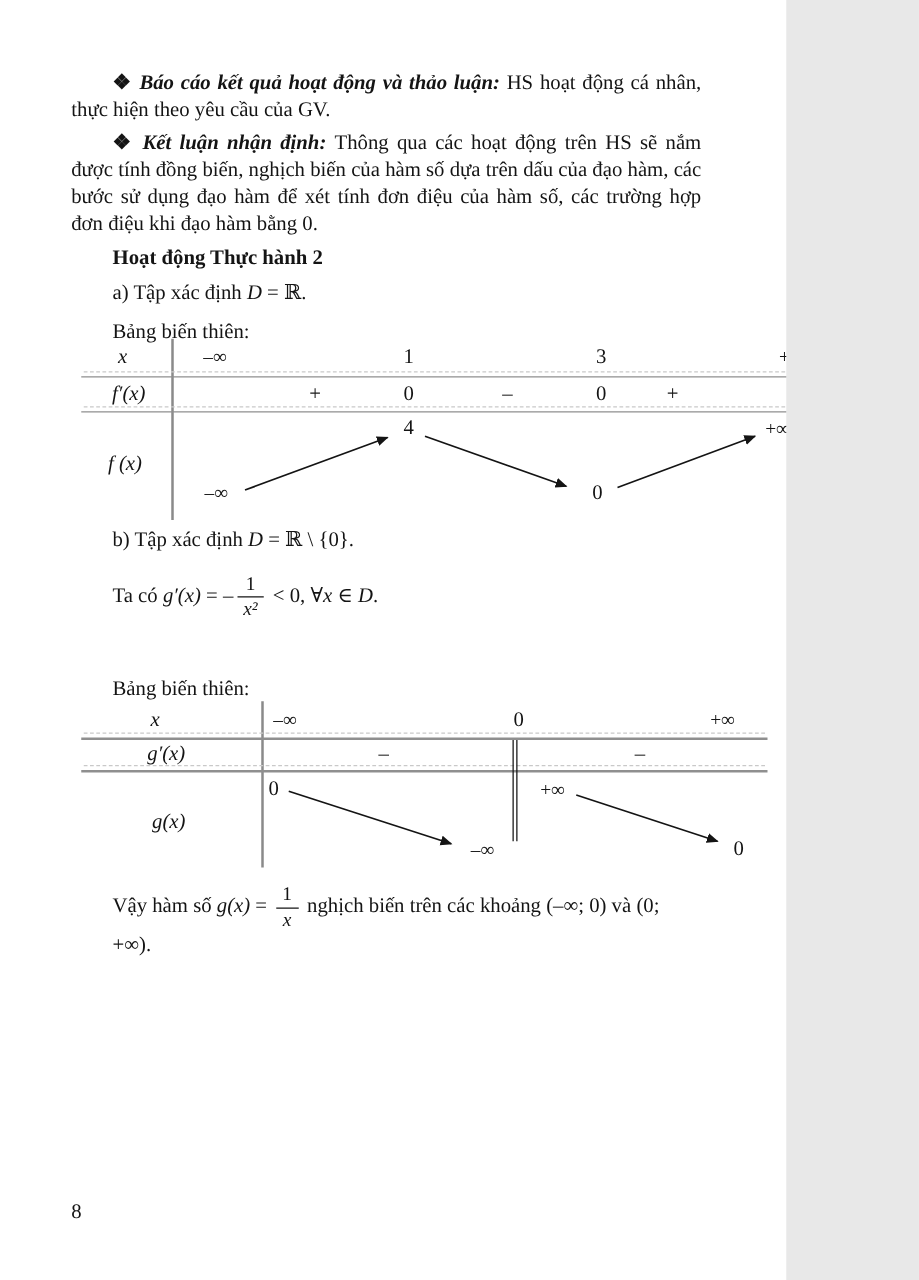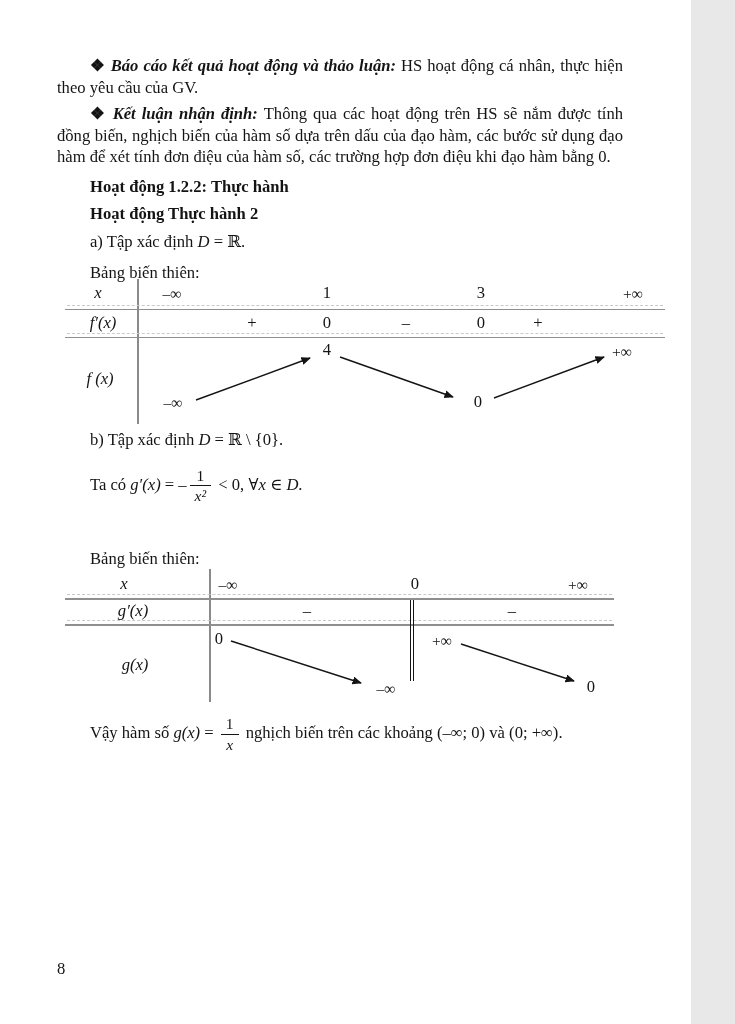--- a/index.html
+++ b/index.html
@@ -1,18 +1,18 @@
 <!DOCTYPE html>
 <html><head>
 <meta charset="utf-8">
 <style>
   html,body{margin:0;padding:0;background:#e8e8e8;}
   .page{
     position:relative;
-    width:691px;height:1024px;
+    width:629px;height:1024px;
     background:#ffffff;
     box-sizing:border-box;
     padding:55px 68px 0 57px;
     font-family:"Liberation Serif","DejaVu Serif",serif;
     font-size:16.6px;
     line-height:21.5px;
     color:#141414;
     overflow:hidden;
   }
   p{margin:0;}
@@ -40,21 +40,20 @@
 </style>
 </head>
 <body>
 
 <div class="page">
 
   <p class="para just"><span class="b">❖ </span><span class="bi">Báo cáo kết quả hoạt động và thảo luận: </span><span>HS hoạt động cá nhân, thực hiện theo yêu cầu của GV.</span></p>
 
   <p class="para just" style="margin-top:5px"><span class="b">❖ </span><span class="bi">Kết luận nhận định: </span><span>Thông qua các hoạt động trên HS sẽ nắm được tính đồng biến, nghịch biến của hàm số dựa trên dấu của đạo hàm, các bước sử dụng đạo hàm để xét tính đơn điệu của hàm số, các trường hợp đơn điệu khi đạo hàm bằng 0.</span></p>
 
-  <p class="ind" style="margin-top:8px"><span class="b">Hoạt động 1.2.2: Thực hành</span></p>
 
 
 
 
   <p class="ind" style="margin-top:6px"><span class="b">Hoạt động Thực hành 2</span></p>
 
   <p class="ind" style="margin-top:6px"><span>a) Tập xác định </span><span class="i">D</span><span> = ℝ.</span></p>
 
 
   <p class="ind" style="margin-top:10px"><span>Bảng biến thiên:</span></p>

